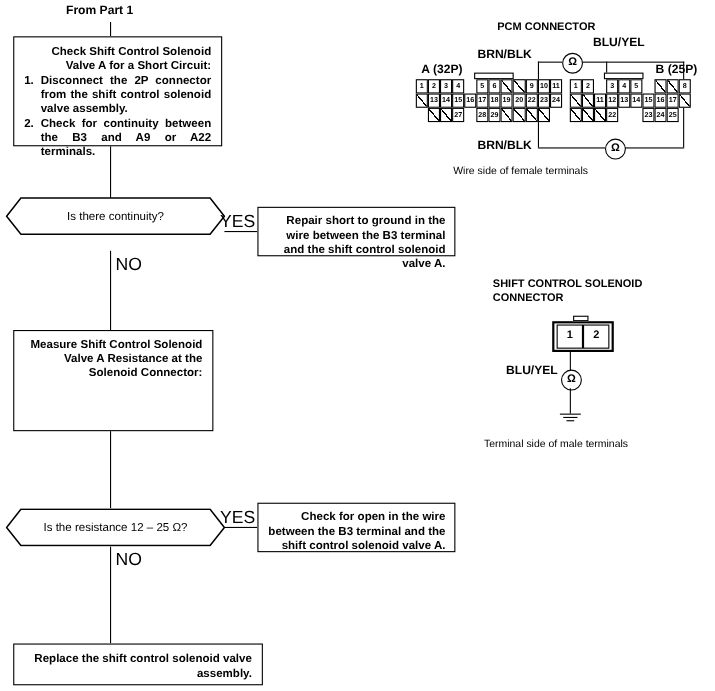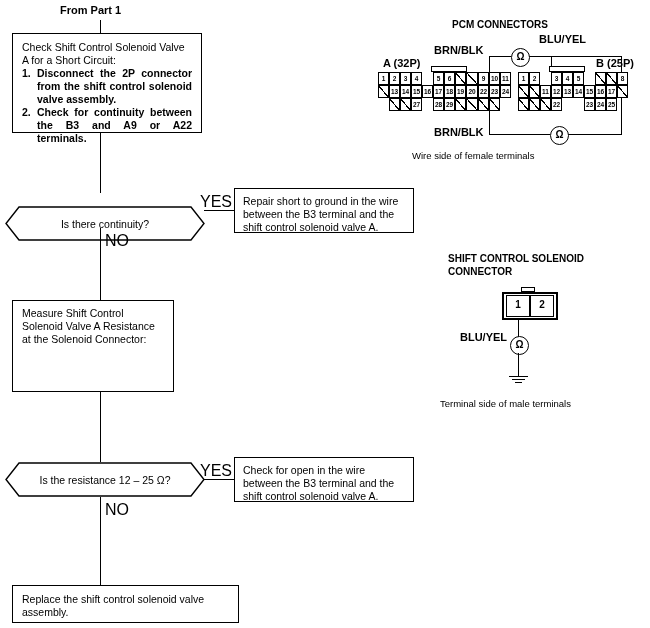--- a/index.html
+++ b/index.html
@@ -8,21 +8,21 @@
     font-family:"Liberation Sans","DejaVu Sans",sans-serif;
     color:#000;
   }
   .abs{position:absolute;}
   .ttl{font-size:11px;font-weight:bold;}
   
   .box{
     position:absolute;border:1.6px solid #000;background:#fff;
     box-sizing:border-box;
   }
-  .box .bt{font-size:10.5px;font-weight:normal;line-height:13px;}
+  .box .bt{font-size:10.5px;font-weight:bold;line-height:13px;text-align:right;}
   .box .rt{font-size:10.5px;font-weight:normal;line-height:13px;}
   .pad{padding:7px 9px;}
   ol.steps{margin:0;padding:0;list-style:none;}
   ol.steps li{
     font-size:10.5px;font-weight:bold;line-height:13px;
     padding-left:15px;position:relative;text-align:justify;
   }
   ol.steps li .num{position:absolute;left:0;top:0;}
   
   .vline{position:absolute;width:0;border-left:1.6px solid #000;}
@@ -82,39 +82,39 @@
       <li>
         <span class="num">2.</span>
         <span>Check for continuity between the B3 and A9 or A22 terminals.</span>
       </li>
     </ol>
   </div>
 </div>
 
 <div class="vline" style="left:100px;top:133px;height:60px;"></div>
 
-<div class="hex" style="left:5px;top:206px;width:200px;height:35px;">
+<div class="hex" style="left:5px;top:179px;width:200px;height:35px;">
   <svg width="200" height="35" viewBox="0 0 200 35">
     <polygon points="14,1 186,1 199,17.5 186,34 14,34 1,17.5" fill="#fff" stroke="#000" stroke-width="1.4"></polygon>
   </svg>
   <div class="lbl">
       <span>Is there continuity?</span>
     </div>
 </div>
 
 <div class="hline" style="left:204px;top:210px;width:30px;"></div>
 <div class="yn" style="left:200px;top:193px;">YES</div>
 <div class="box" style="left:234px;top:188px;width:180px;height:45px;">
   <div class="pad bt" style="padding:6px 8px;">Repair short to ground in the wire between the B3 terminal and the shift control solenoid valve A.</div>
 </div>
 
 <div class="vline" style="left:100px;top:228px;height:72px;"></div>
 <div class="yn" style="left:105px;top:232px;">NO</div>
 
-<div class="box" style="left:12px;top:300px;width:162px;height:92px;">
+<div class="box" style="left:12px;top:300px;width:182px;height:92px;">
   <div class="pad" style="padding:6px 9px;">
     <div class="bt">Measure Shift Control Solenoid Valve A Resistance at the Solenoid Connector:</div>
   </div>
 </div>
 
 <div class="vline" style="left:100px;top:392px;height:70px;"></div>
 
 <div class="hex" style="left:5px;top:462px;width:200px;height:35px;">
   <svg width="200" height="35" viewBox="0 0 200 35">
     <polygon points="14,1 186,1 199,17.5 186,34 14,34 1,17.5" fill="#fff" stroke="#000" stroke-width="1.4"></polygon>
@@ -130,21 +130,21 @@
   <div class="pad bt" style="padding:6px 8px;">Check for open in the wire between the B3 terminal and the shift control solenoid valve A.</div>
 </div>
 
 <div class="vline" style="left:100px;top:497px;height:88px;"></div>
 <div class="yn" style="left:105px;top:501px;">NO</div>
 
 <div class="box" style="left:12px;top:585px;width:227px;height:38px;">
   <div class="pad bt" style="padding:7px 9px;">Replace the shift control solenoid valve assembly.</div>
 </div>
 
-<div class="sectitle" style="left:452px;top:18px;">PCM CONNECTORS</div>
+<div class="sectitle" style="left:452px;top:18px;">PCM CONNECTOR</div>
 
 <div class="wirelbl" style="left:383px;top:57px;">A (32P)</div>
 <div class="wirelbl" style="left:596px;top:57px;">B (25P)</div>
 <div class="wirelbl" style="left:434px;top:44px;">BRN/BLK</div>
 <div class="wirelbl" style="left:434px;top:126px;">BRN/BLK</div>
 <div class="wirelbl" style="left:539px;top:33px;">BLU/YEL</div>
 
 <div class="hline" style="left:489px;top:56px;width:22px;"></div>
 <div class="hline" style="left:528px;top:56px;width:94px;"></div>
 <div class="vline" style="left:489px;top:56px;height:25px;"></div>

